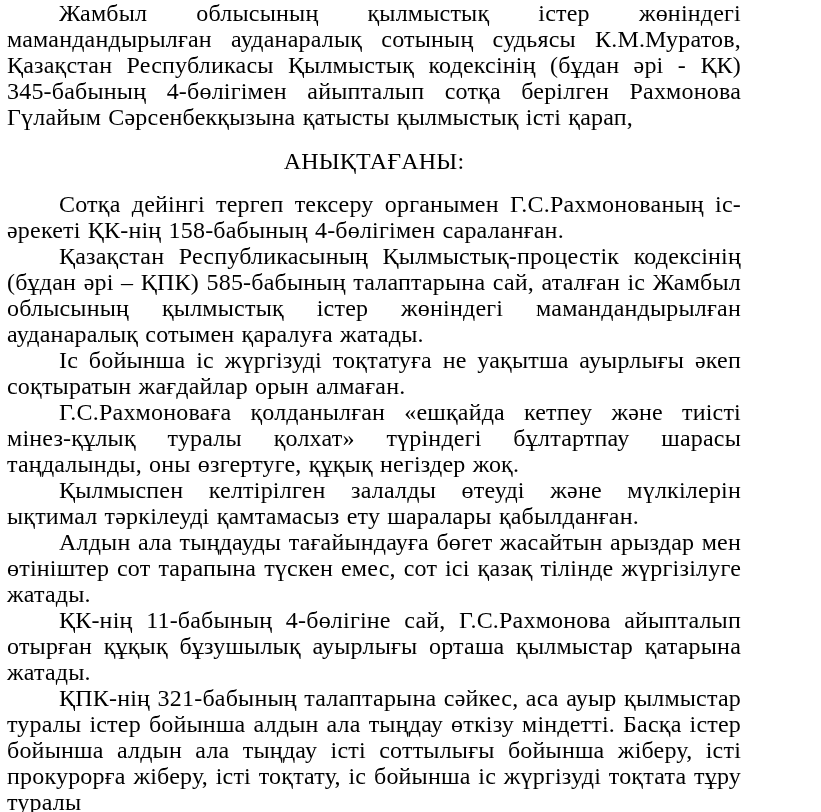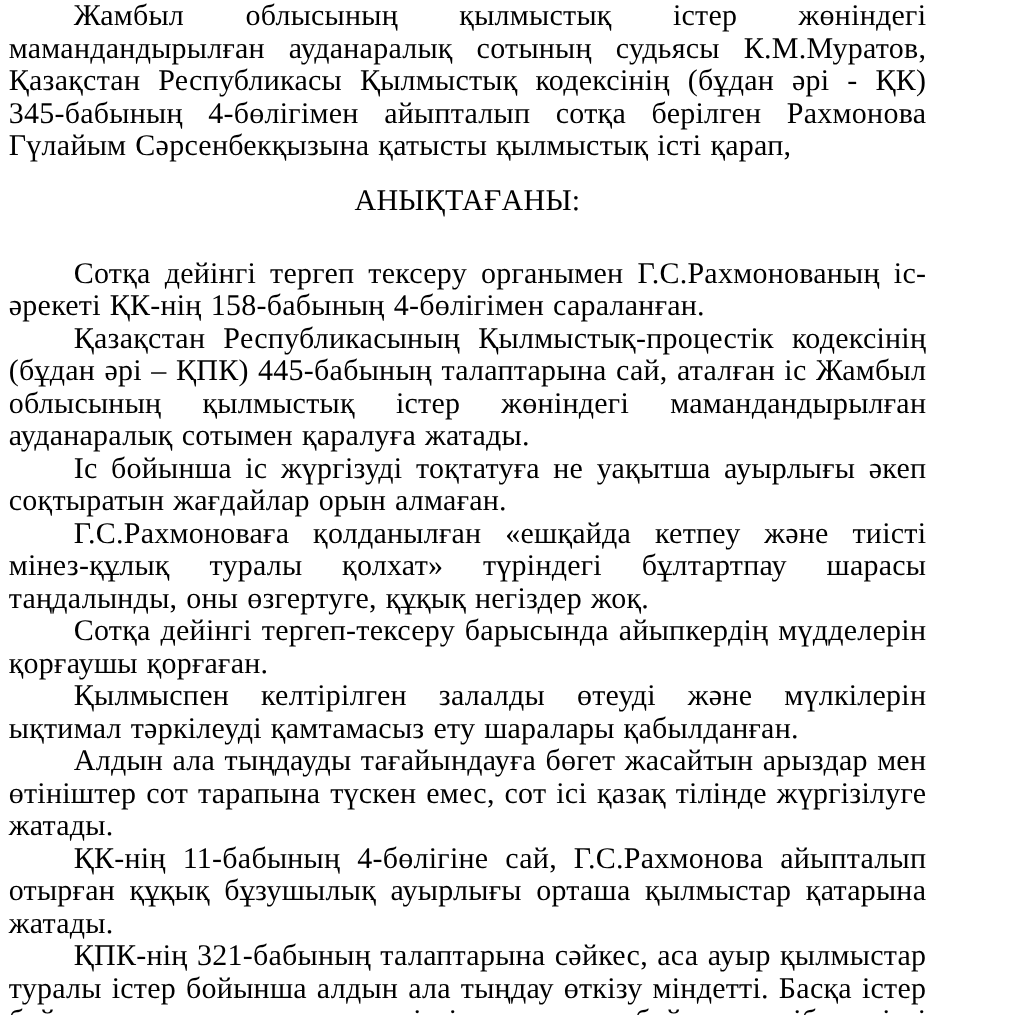--- a/index.html
+++ b/index.html
@@ -22,45 +22,44 @@
     letter-spacing: 0.2px;
     word-spacing: 1px;
     text-align: justify;
   }
   .para {
     margin: 0;
     text-indent: 52px;
     text-align: justify;
   }
   .section-heading {
-    margin: 18px 0 32px 0;
+    margin: 18px 0 17px 0;
     text-align: center;
     text-indent: 0;
     font-size: 24px;
     line-height: 26px;
   }
 </style>
 </head>
 <body>
 
 <div class="page">
 
   <p class="para">Жамбыл облысының қылмыстық істер жөніндегі мамандандырылған ауданаралық сотының судьясы К.М.Муратов, Қазақстан Республикасы Қылмыстық кодексінің (бұдан әрі - ҚК) 345-бабының 4-бөлігімен айыпталып сотқа берілген Рахмонова Гүлайым Сәрсенбекқызына қатысты қылмыстық істі қарап,</p>
 
   <div class="section-heading">АНЫҚТАҒАНЫ:</div>
 
   <p class="para">Сотқа дейінгі тергеп тексеру органымен Г.С.Рахмонованың іс-әрекеті ҚК-нің 158-бабының 4-бөлігімен сараланған.</p>
 
-  <p class="para">Қазақстан Республикасының Қылмыстық-процестік кодексінің (бұдан әрі – ҚПК) 445-бабының талаптарына сай, аталған іс Жамбыл облысының қылмыстық істер жөніндегі мамандандырылған ауданаралық сотымен қаралуға жатады.</p>
+  <p class="para">Қазақстан Республикасының Қылмыстық-процестік кодексінің (бұдан әрі – ҚПК) 585-бабының талаптарына сай, аталған іс Жамбыл облысының қылмыстық істер жөніндегі мамандандырылған ауданаралық сотымен қаралуға жатады.</p>
 
   <p class="para">Іс бойынша іс жүргізуді тоқтатуға не уақытша ауырлығы әкеп соқтыратын жағдайлар орын алмаған.</p>
 
   <p class="para">Г.С.Рахмоноваға қолданылған «ешқайда кетпеу және тиісті мінез-құлық туралы қолхат» түріндегі бұлтартпау шарасы таңдалынды, оны өзгертуге, құқық негіздер жоқ.</p>
 
-  <p class="para">Сотқа дейінгі тергеп-тексеру барысында айыпкердің мүдделерін қорғаушы қорғаған.</p>
 
   <p class="para">Қылмыспен келтірілген залалды өтеуді және мүлкілерін ықтимал тәркілеуді қамтамасыз ету шаралары қабылданған.</p>
 
   <p class="para">Алдын ала тыңдауды тағайындауға бөгет жасайтын арыздар мен өтініштер сот тарапына түскен емес, сот ісі қазақ тілінде жүргізілуге жатады.</p>
 
   <p class="para">ҚК-нің 11-бабының 4-бөлігіне сай, Г.С.Рахмонова айыпталып отырған құқық бұзушылық ауырлығы орташа қылмыстар қатарына жатады.</p>
 
   <p class="para">ҚПК-нің 321-бабының талаптарына сәйкес, аса ауыр қылмыстар туралы істер бойынша алдын ала тыңдау өткізу міндетті. Басқа істер бойынша алдын ала тыңдау істі соттылығы бойынша жіберу, істі прокурорға жіберу, істі тоқтату, іс бойынша іс жүргізуді тоқтата тұру туралы</p>
 
 </div>

